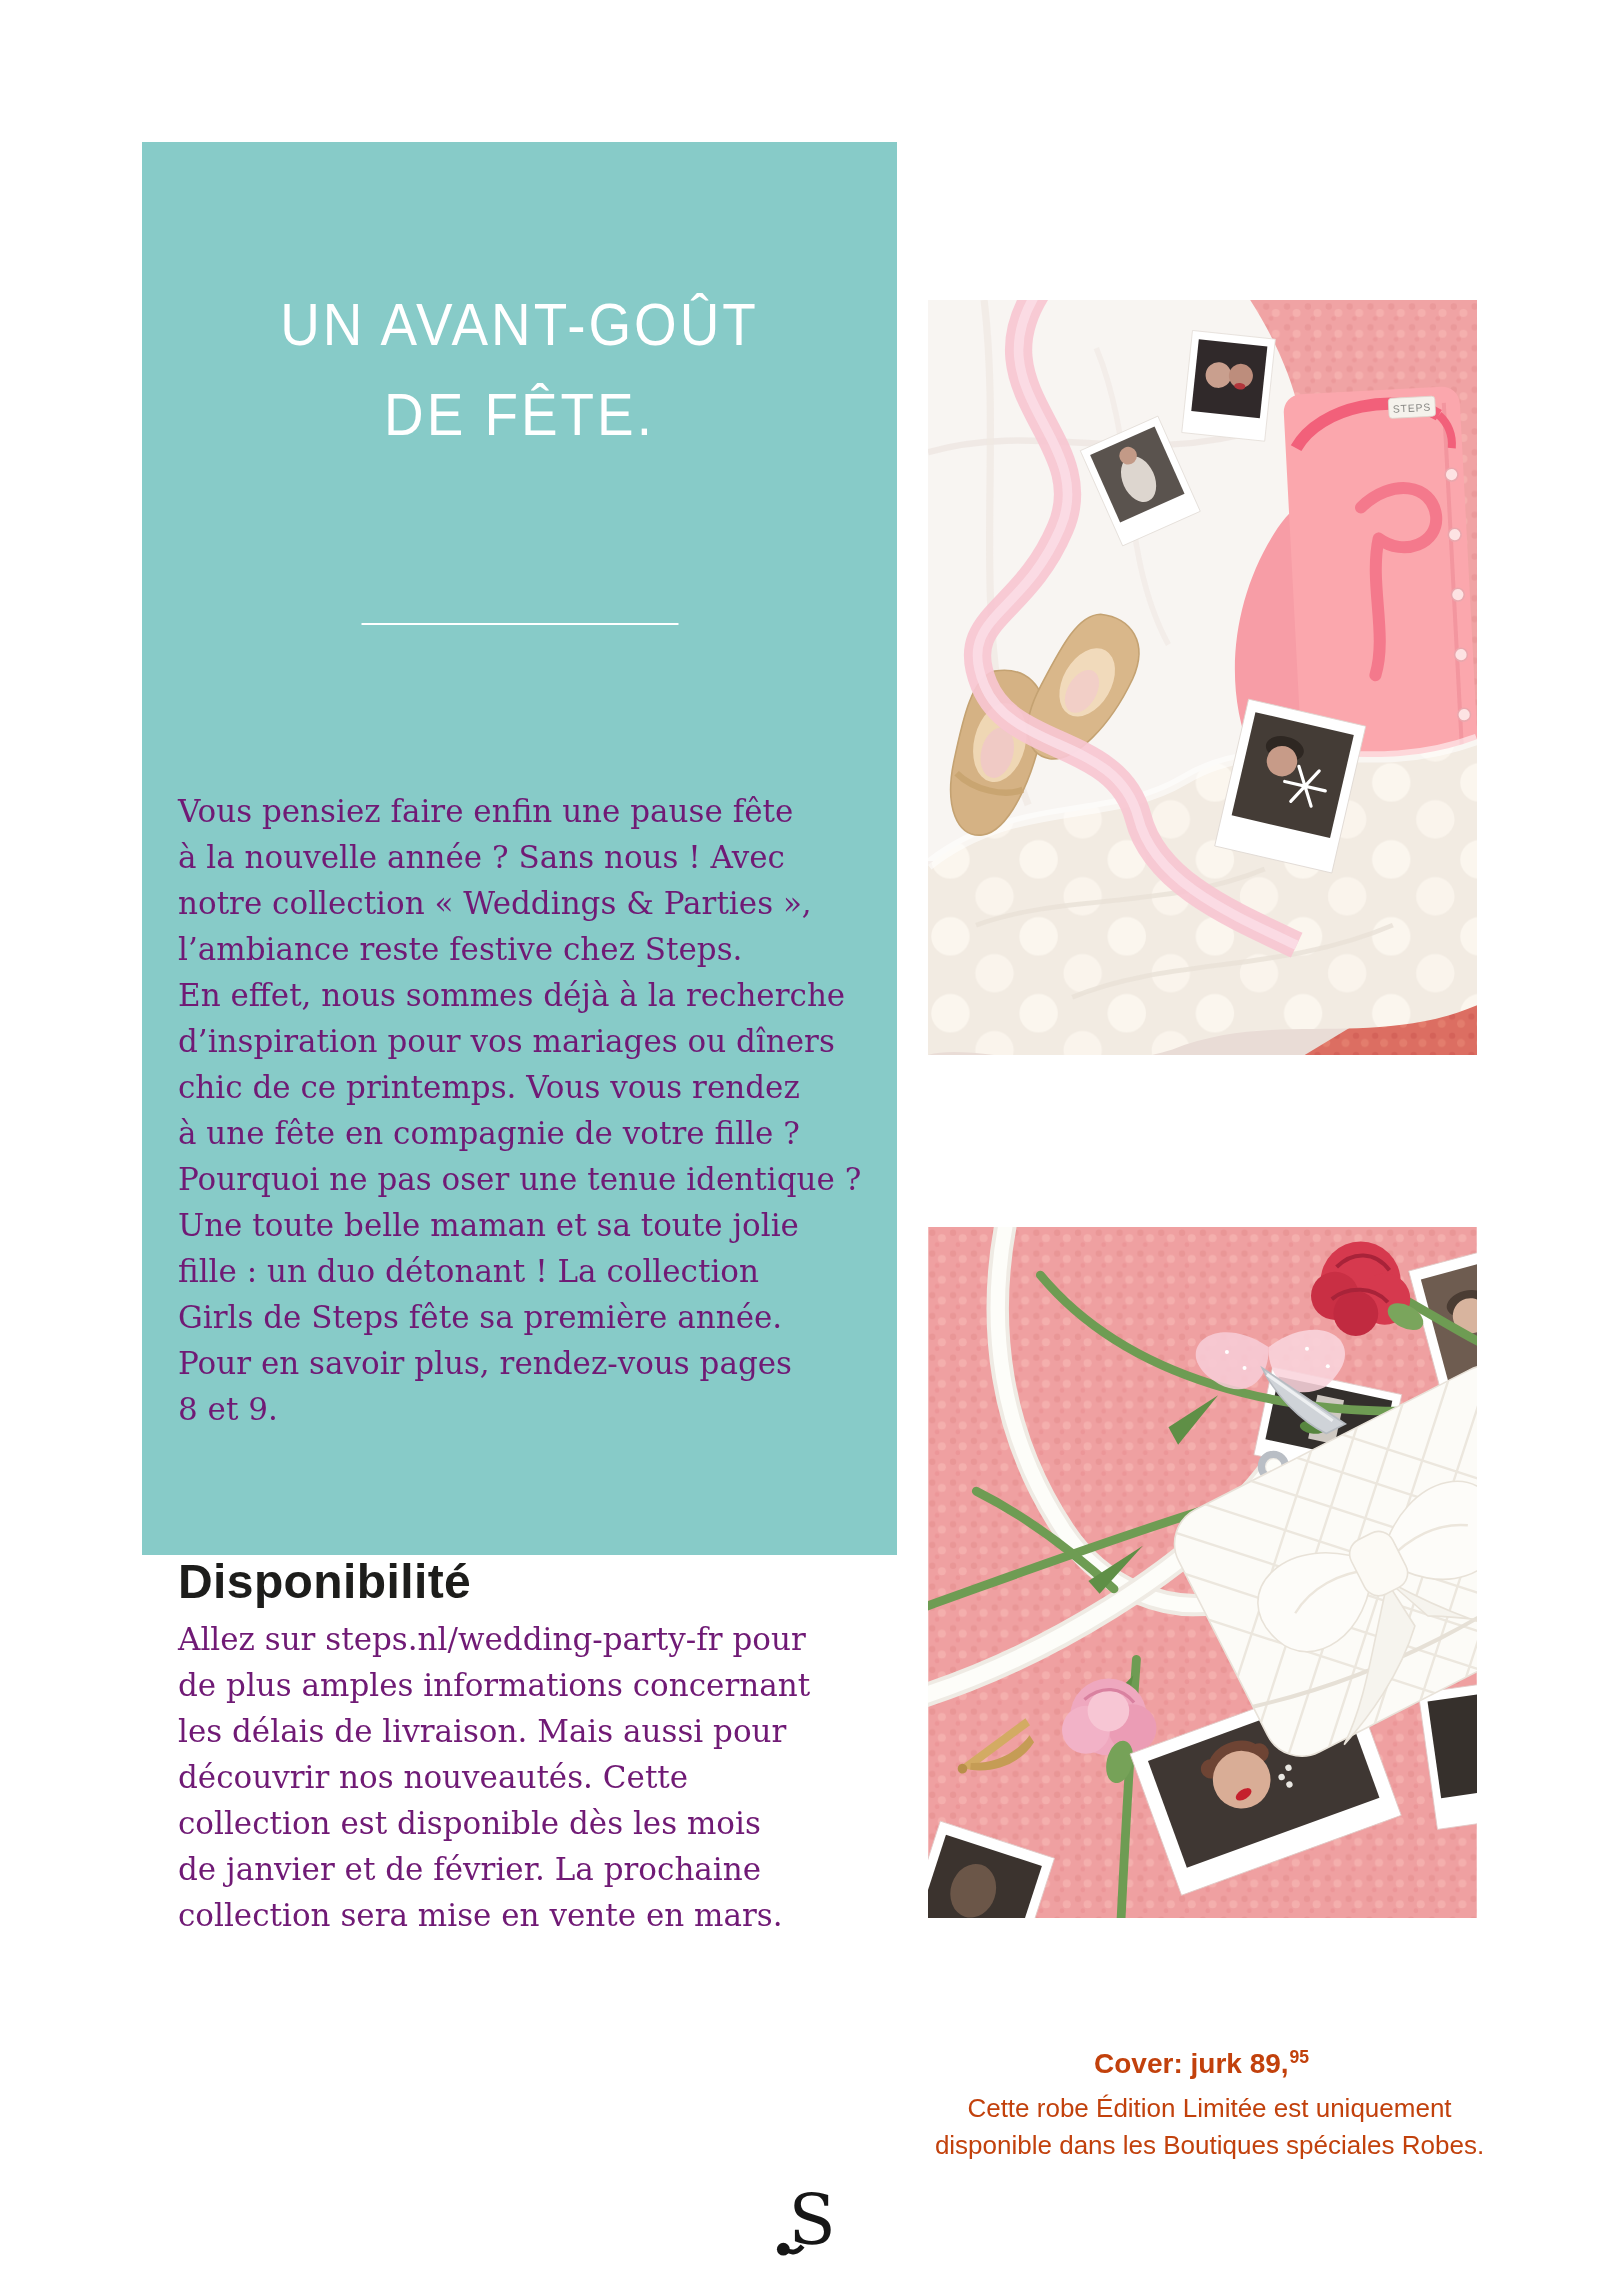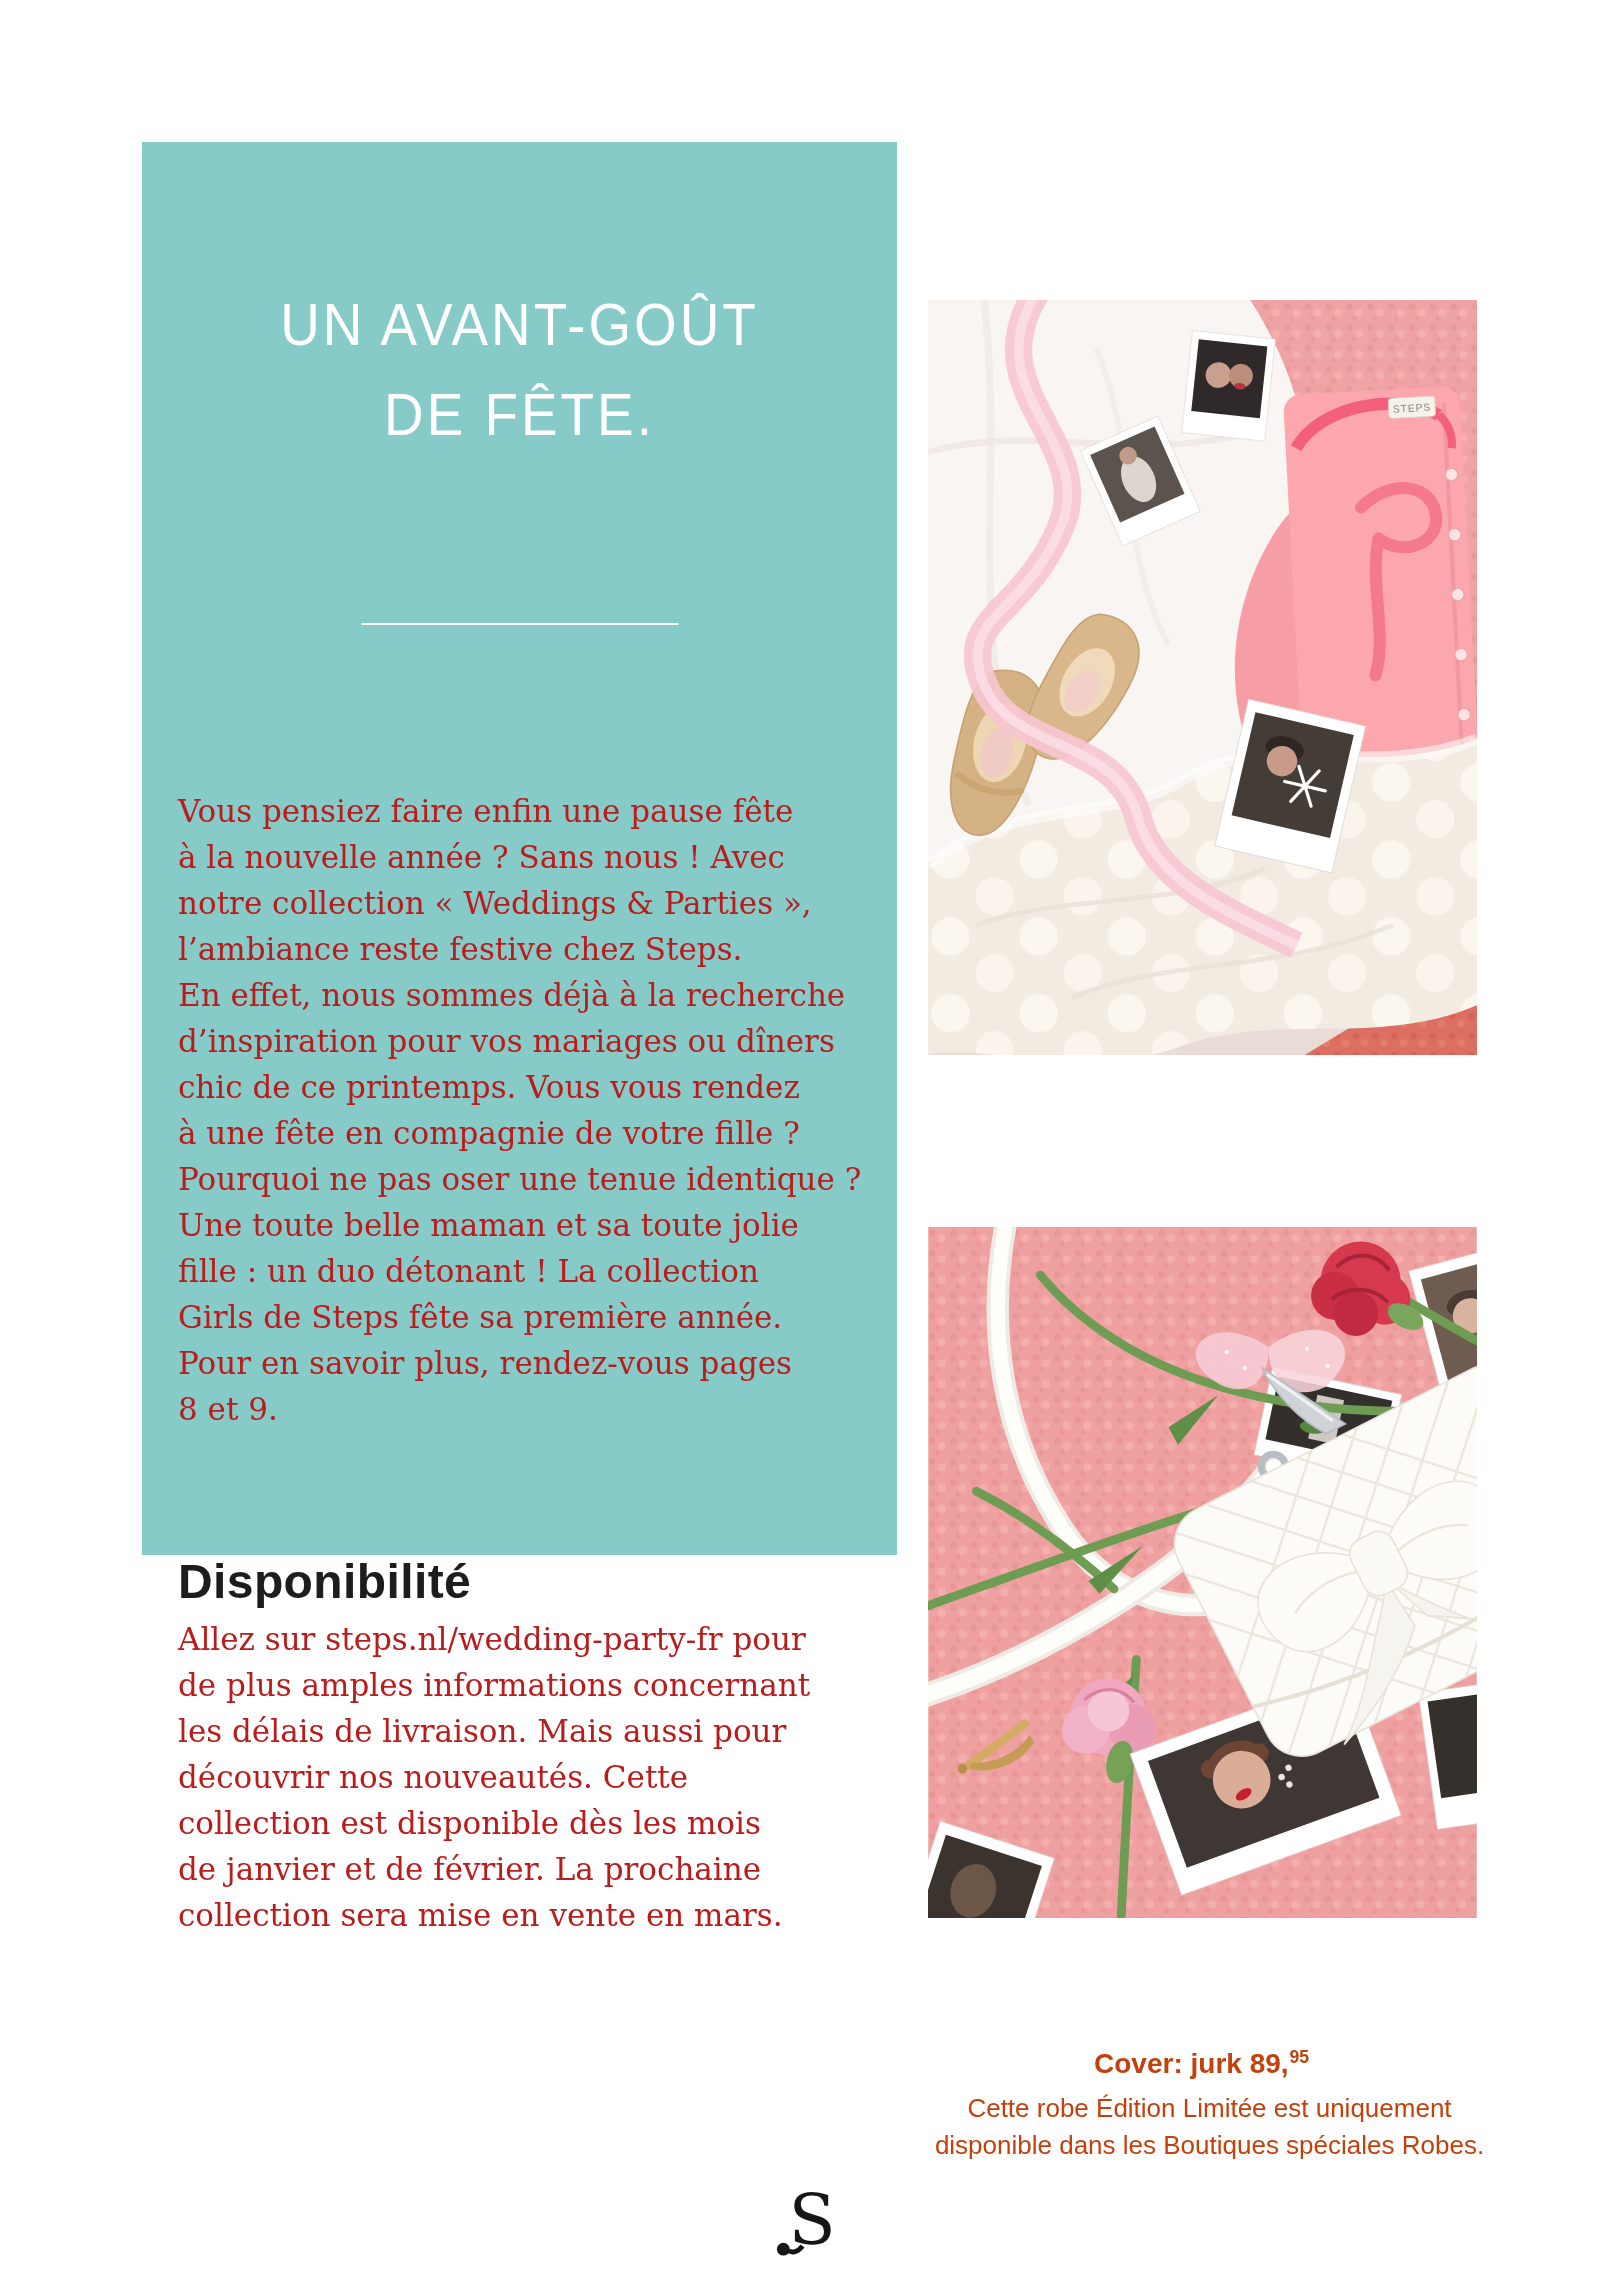--- a/index.html
+++ b/index.html
@@ -20,21 +20,21 @@
     transform:scaleX(0.93); transform-origin:center top;
   }
   .panel-title span { display:block; }
   .title-divider {
     position:absolute; top:481px; left:50%; transform:translateX(-50%);
     width:317px; height:2.4px; background:#ffffff;
   }
   .intro-paragraph, .availability-paragraph {
     position:absolute; left:36px; width:717px;
     font-family:"DejaVu Serif", serif;
-    font-size:31px; line-height:46px; color:#b91c1c;
+    font-size:31px; line-height:46px; color:#701a75;
     white-space:pre-line;
   }
   .intro-paragraph { top:646px; }
   .availability-heading {
     position:absolute; top:1412px; left:36px;
     font-family:"Liberation Sans", sans-serif; font-weight:700;
     font-size:48px; color:#1d1d1b; letter-spacing:0.4px;
   }
   .availability-paragraph { top:1474px; }
 

